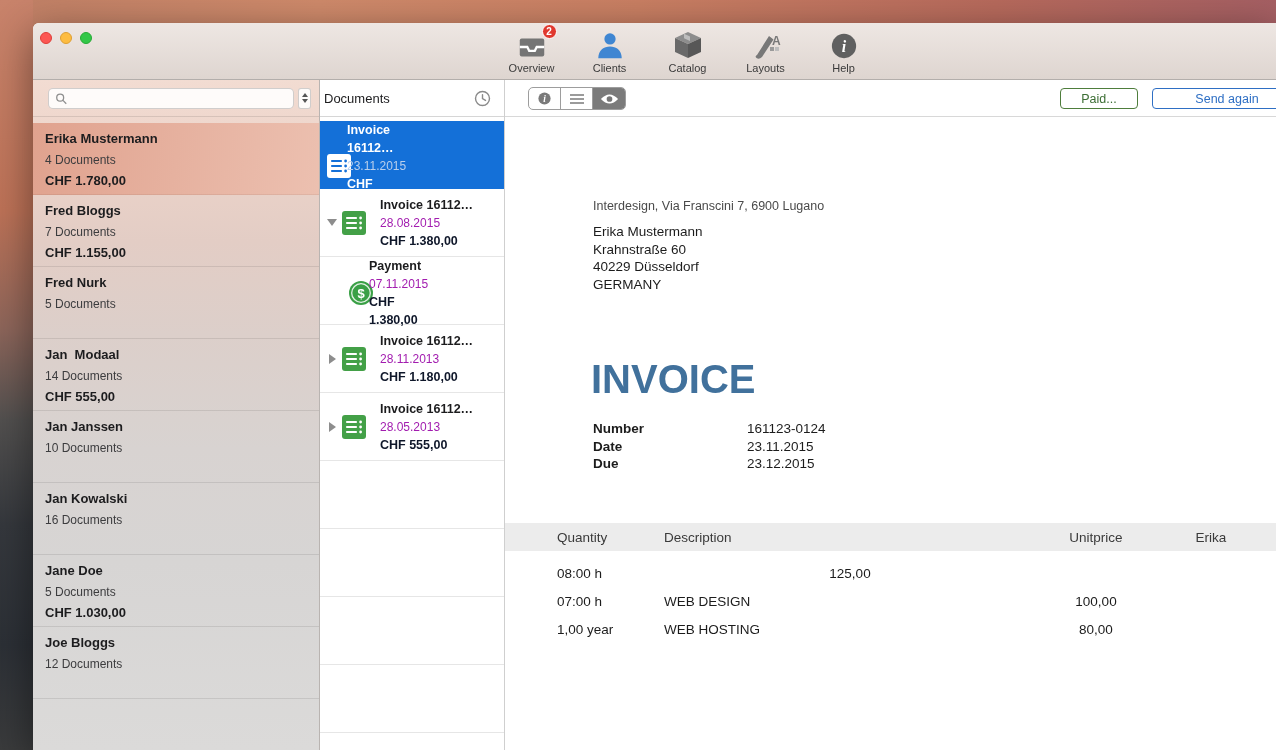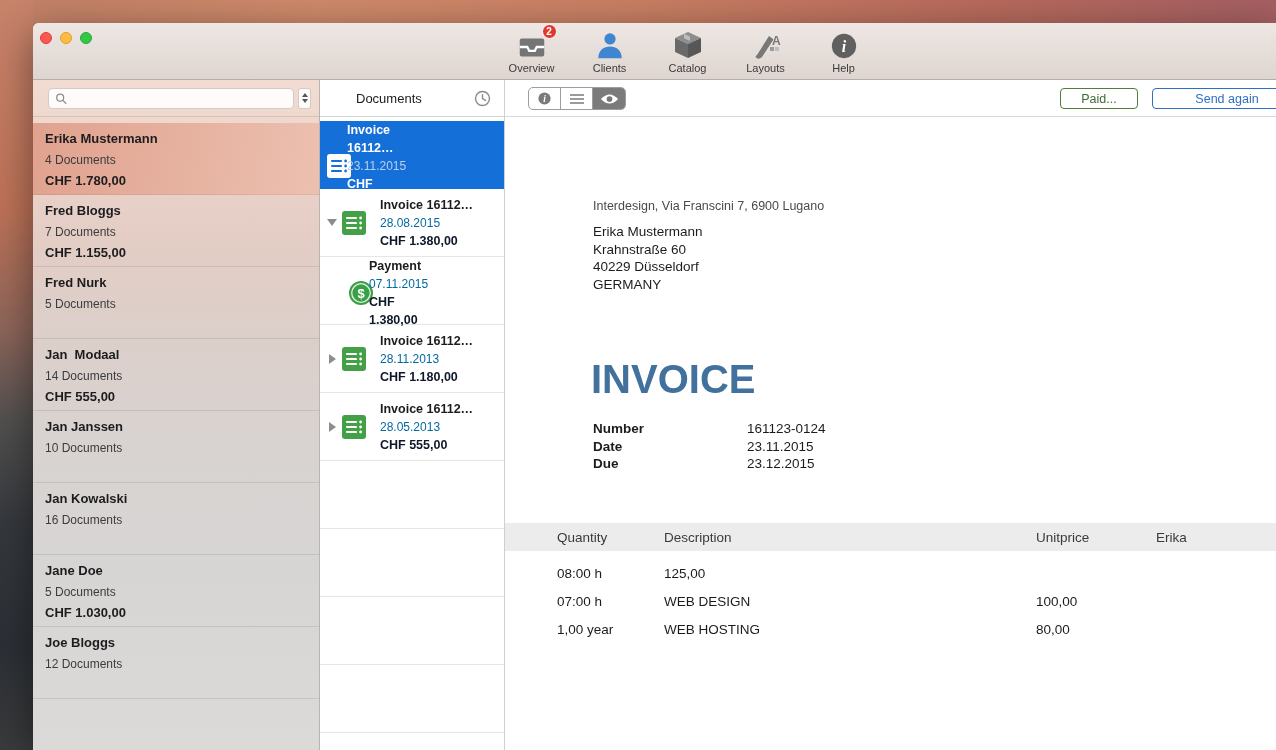--- a/index.html
+++ b/index.html
@@ -58,21 +58,21 @@
     border-bottom:1px solid rgba(0,0,0,.09); }
   .client-row.selected { background:linear-gradient(100deg,#e0a28e,#ecc0b0);
     border-bottom-color:rgba(0,0,0,.05); }
   .client-name { font-size:13px; font-weight:bold; color:#1c1c1e; white-space:pre; }
   .client-docs { font-size:12px; color:#3c3c3e; margin-top:7px; }
   .client-amount { font-size:13px; font-weight:bold; color:#1c1c1e; margin-top:6px; }
   
   .docs-pane { width:185px; height:100%; background:#fff;
     border-right:1px solid #cfcfcf; flex:none; display:flex; flex-direction:column; }
   .docs-topbar { height:37px; border-bottom:1px solid #d6d6d6; flex:none;
-    display:flex; align-items:center; justify-content:space-between; padding:0 13px 0 36px; }
+    display:flex; align-items:center; justify-content:space-between; padding:0 13px 0 4px; }
   .docs-title { font-size:13px; color:#1c1c1e; }
   .doc-list { padding-top:4px; flex:1; }
   .doc-row { height:68px; display:grid; grid-template-columns:12px 30px 1fr;
     column-gap:3px; align-items:center; padding-left:6px;
     border-bottom:1px solid #e6e6e6; }
   .doc-row.empty { display:block; }
   .doc-row.selected { background:#1470d8; border-bottom-color:#1470d8; }
   .doc-row.indent { padding-left:28px; }
   .disc { width:0; height:0; margin:0 auto; display:none; }
   .doc-row.disc-expanded .disc { display:block; border-left:5px solid transparent;
@@ -80,21 +80,21 @@
   .doc-row.disc-collapsed .disc { display:block; border-top:5px solid transparent;
     border-bottom:5px solid transparent; border-left:7px solid #8d8d8d; }
   .doc-icon { width:26px; height:26px; }
   .doc-icon svg { display:block; }
   .doc-row { --ibg:#43a047; --ifg:#ffffff; }
   .doc-row.invoice-selected { --ibg:#ffffff; --ifg:#1470d8; }
   .doc-icon .pay-svg { display:none; }
   .doc-row.payment .pay-svg { display:block; }
   .doc-text { display:flex; flex-direction:column; line-height:18px; padding-left:6px; }
   .doc-title { font-size:12.5px; font-weight:bold; color:#1c1c1e; }
-  .doc-date { font-size:12px; color:#0369a1; }
+  .doc-date { font-size:12px; color:#a21caf; }
   .doc-amount { font-size:12.5px; font-weight:bold; color:#0f172a; }
   .doc-row.selected .doc-title, .doc-row.selected .doc-amount { color:#fff; }
   .doc-row.selected .doc-date { color:#b9cfec; }
   
   .preview { flex:1; height:100%; background:#fff; position:relative; overflow:hidden; }
   .preview-topbar { height:37px; border-bottom:1px solid #d8d8d8; position:relative; }
   .seg-ctl { position:absolute; left:23px; top:7px; height:23px; display:flex;
     border:1px solid #9d9d9d; border-radius:5px; overflow:hidden; background:#fff; }
   .seg { width:32px; display:flex; align-items:center; justify-content:center;
     border-right:1px solid #9d9d9d; cursor:default; }
@@ -115,21 +115,21 @@
   .meta { position:absolute; left:88px; top:303px; font-size:13.5px; line-height:17.5px; }
   .meta-row { display:flex;gap:24px; }
   .meta-label { width:130px; font-weight:bold; color:#1c1c1c; }
   .meta-value { color:#1c1c1c; }
   .inv-table { position:absolute; left:0; right:0; top:406px; }
   .t-grid { display:grid; grid-template-columns:107px 1fr 120px 110px;
     padding:0 10px 0 52px; align-items:center; }
   .t-head { background:#ececec; height:28px; font-size:13.5px; color:#3a3a3a; }
   .t-row { height:28px; font-size:13.5px; color:#1c1c1c; }
   .t-body { padding-top:8px; }
-  .cell-r { text-align:left; }
+  .cell-r { text-align:center; }
 </style>
 </head>
 <body>
 
 <div class="desktop"></div>
 <div class="desktop-left"></div>
 
 <div class="window">
 
   <div class="titlebar">

